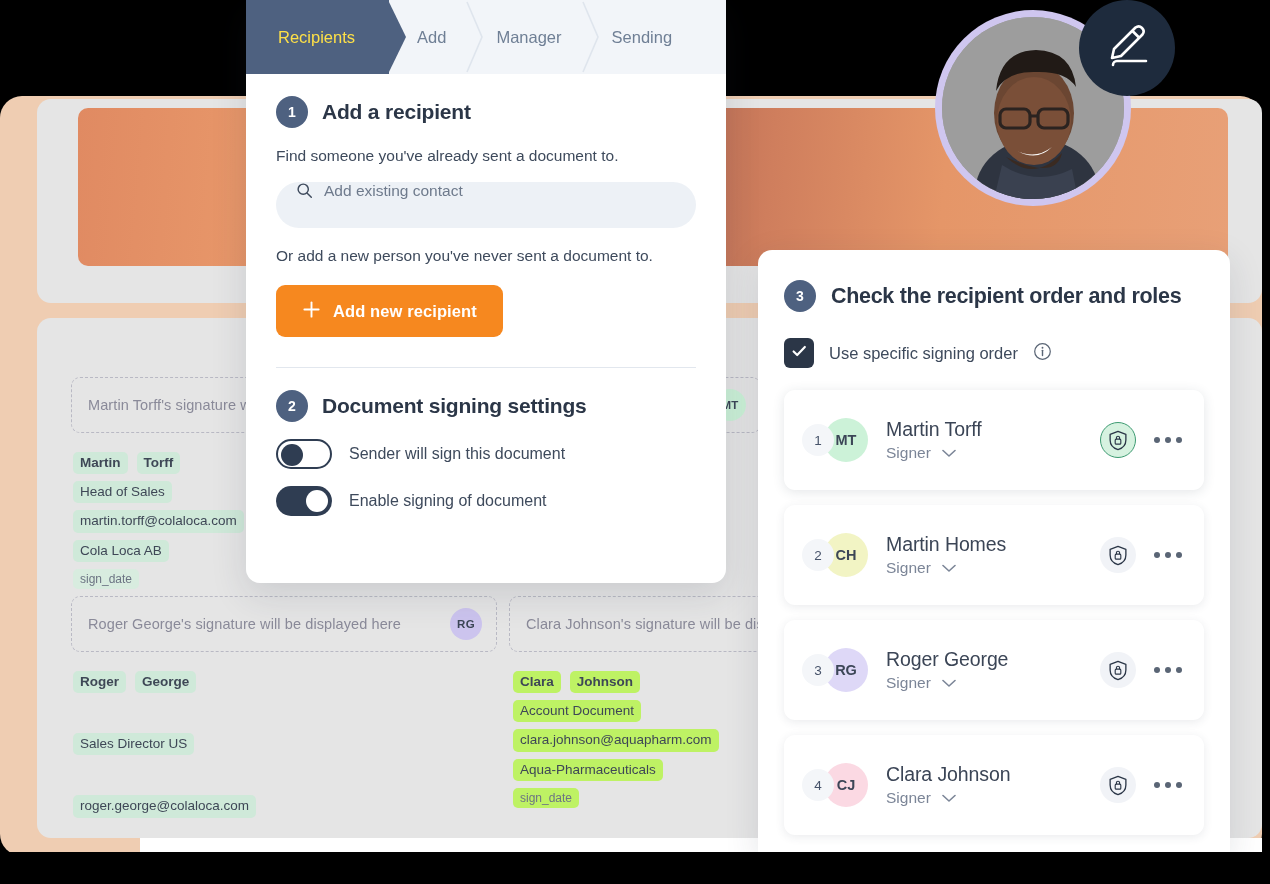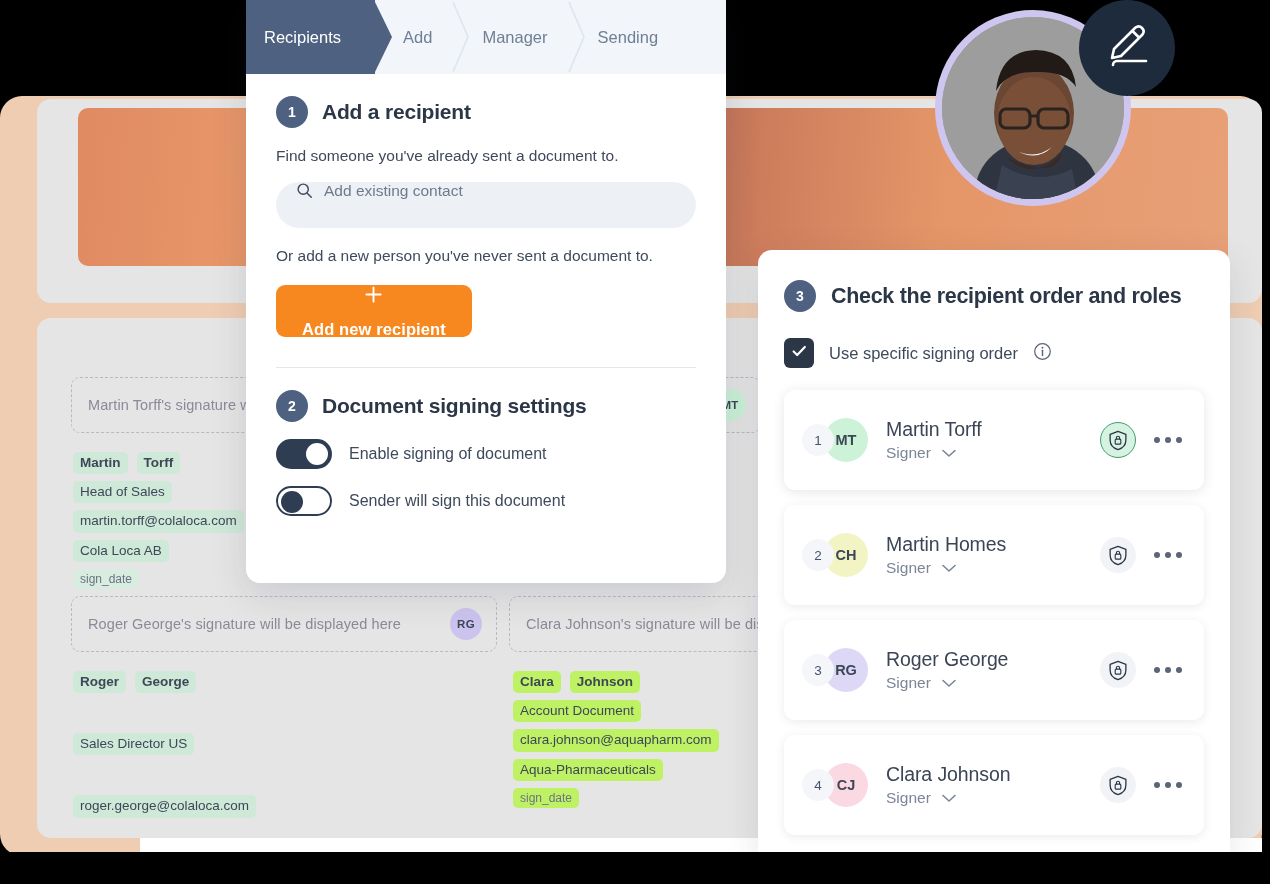--- a/index.html
+++ b/index.html
@@ -74,21 +74,21 @@
   }
   .steps{
     position:relative; height:74px; background:#f2f5f9;
     display:flex; align-items:stretch;
   }
   .step{
     position:relative; display:flex; align-items:center;
     font-size:16.5px; color:#6f7f95; padding:0 22px 0 28px;
   }
   .step.active{
-    background:#4e6180; color:#ffffff; padding-left:18px; padding-right:34px;
+    background:#4e6180; color:#fde047; padding-left:32px; padding-right:34px;
   }
   .step.active::after{
     content:""; position:absolute; right:-17px; top:0;
     border-top:37px solid transparent; border-bottom:37px solid transparent;
     border-left:18px solid #4e6180; z-index:3;
   }
   .step .divider{
     position:absolute; left:-2px; top:0; width:18px; height:74px; pointer-events:none;
   }
   .step .divider svg{ display:block; }
@@ -104,21 +104,21 @@
   .sec-sub{ font-size:15.5px; color:#3e4a5c; margin-top:19px; }
   .search-box{
     margin-top:17px; height:46px; background:#edf1f6; border-radius:23px;
     display:flex; align-items:flex-start; gap:11px; padding:0 20px;
   }
   .search-ph{ font-size:15.5px; color:#6e7a8c; }
   .btn-primary{
     margin-top:20px; height:52px; background:#f6881f; border:none; border-radius:9px;
     color:#fff; font-size:16.5px; font-weight:700; letter-spacing:.1px;
     display:inline-flex; align-items:center; gap:12px; padding:0 26px;
-    cursor:pointer; font-family:"Liberation Sans",sans-serif;flex-direction:column;
+    cursor:pointer; font-family:"Liberation Sans",sans-serif;
   }
   .hr{ height:1px; background:#e2e7ee; margin:30px 0 0 0; }
   .toggle-row{ display:flex; align-items:center; gap:17px; margin-top:17px; }
   .toggle{
     width:56px; height:30px; border-radius:15px; position:relative; flex:none;
     cursor:pointer;
   }
   .toggle.on{ background:#2f3d52; }
   .toggle.off{ background:#ffffff; border:2px solid #2f3d52; }
   .knob{ position:absolute; top:4px; width:22px; height:22px; border-radius:50%; }
@@ -317,31 +317,31 @@
       <div class="hr"></div>
 
       <div class="sec-head" style="margin-top:22px;">
         <div class="badge-num">
           <span>2</span>
         </div>
         <div class="sec-title">Document signing settings</div>
       </div>
 
       <div class="toggle-row">
+        <div class="toggle off">
+          <div class="knob"></div>
+        </div>
+        <div class="toggle-label">Sender will sign this document</div>
+      </div>
+
+      <div class="toggle-row">
         <div class="toggle on">
           <div class="knob"></div>
         </div>
         <div class="toggle-label">Enable signing of document</div>
-      </div>
-
-      <div class="toggle-row">
-        <div class="toggle off">
-          <div class="knob"></div>
-        </div>
-        <div class="toggle-label">Sender will sign this document</div>
       </div>
 
     </div>
   </div>
 
   <div class="rpanel">
 
     <div class="r-head">
       <div class="badge-num">
         <span>3</span>

